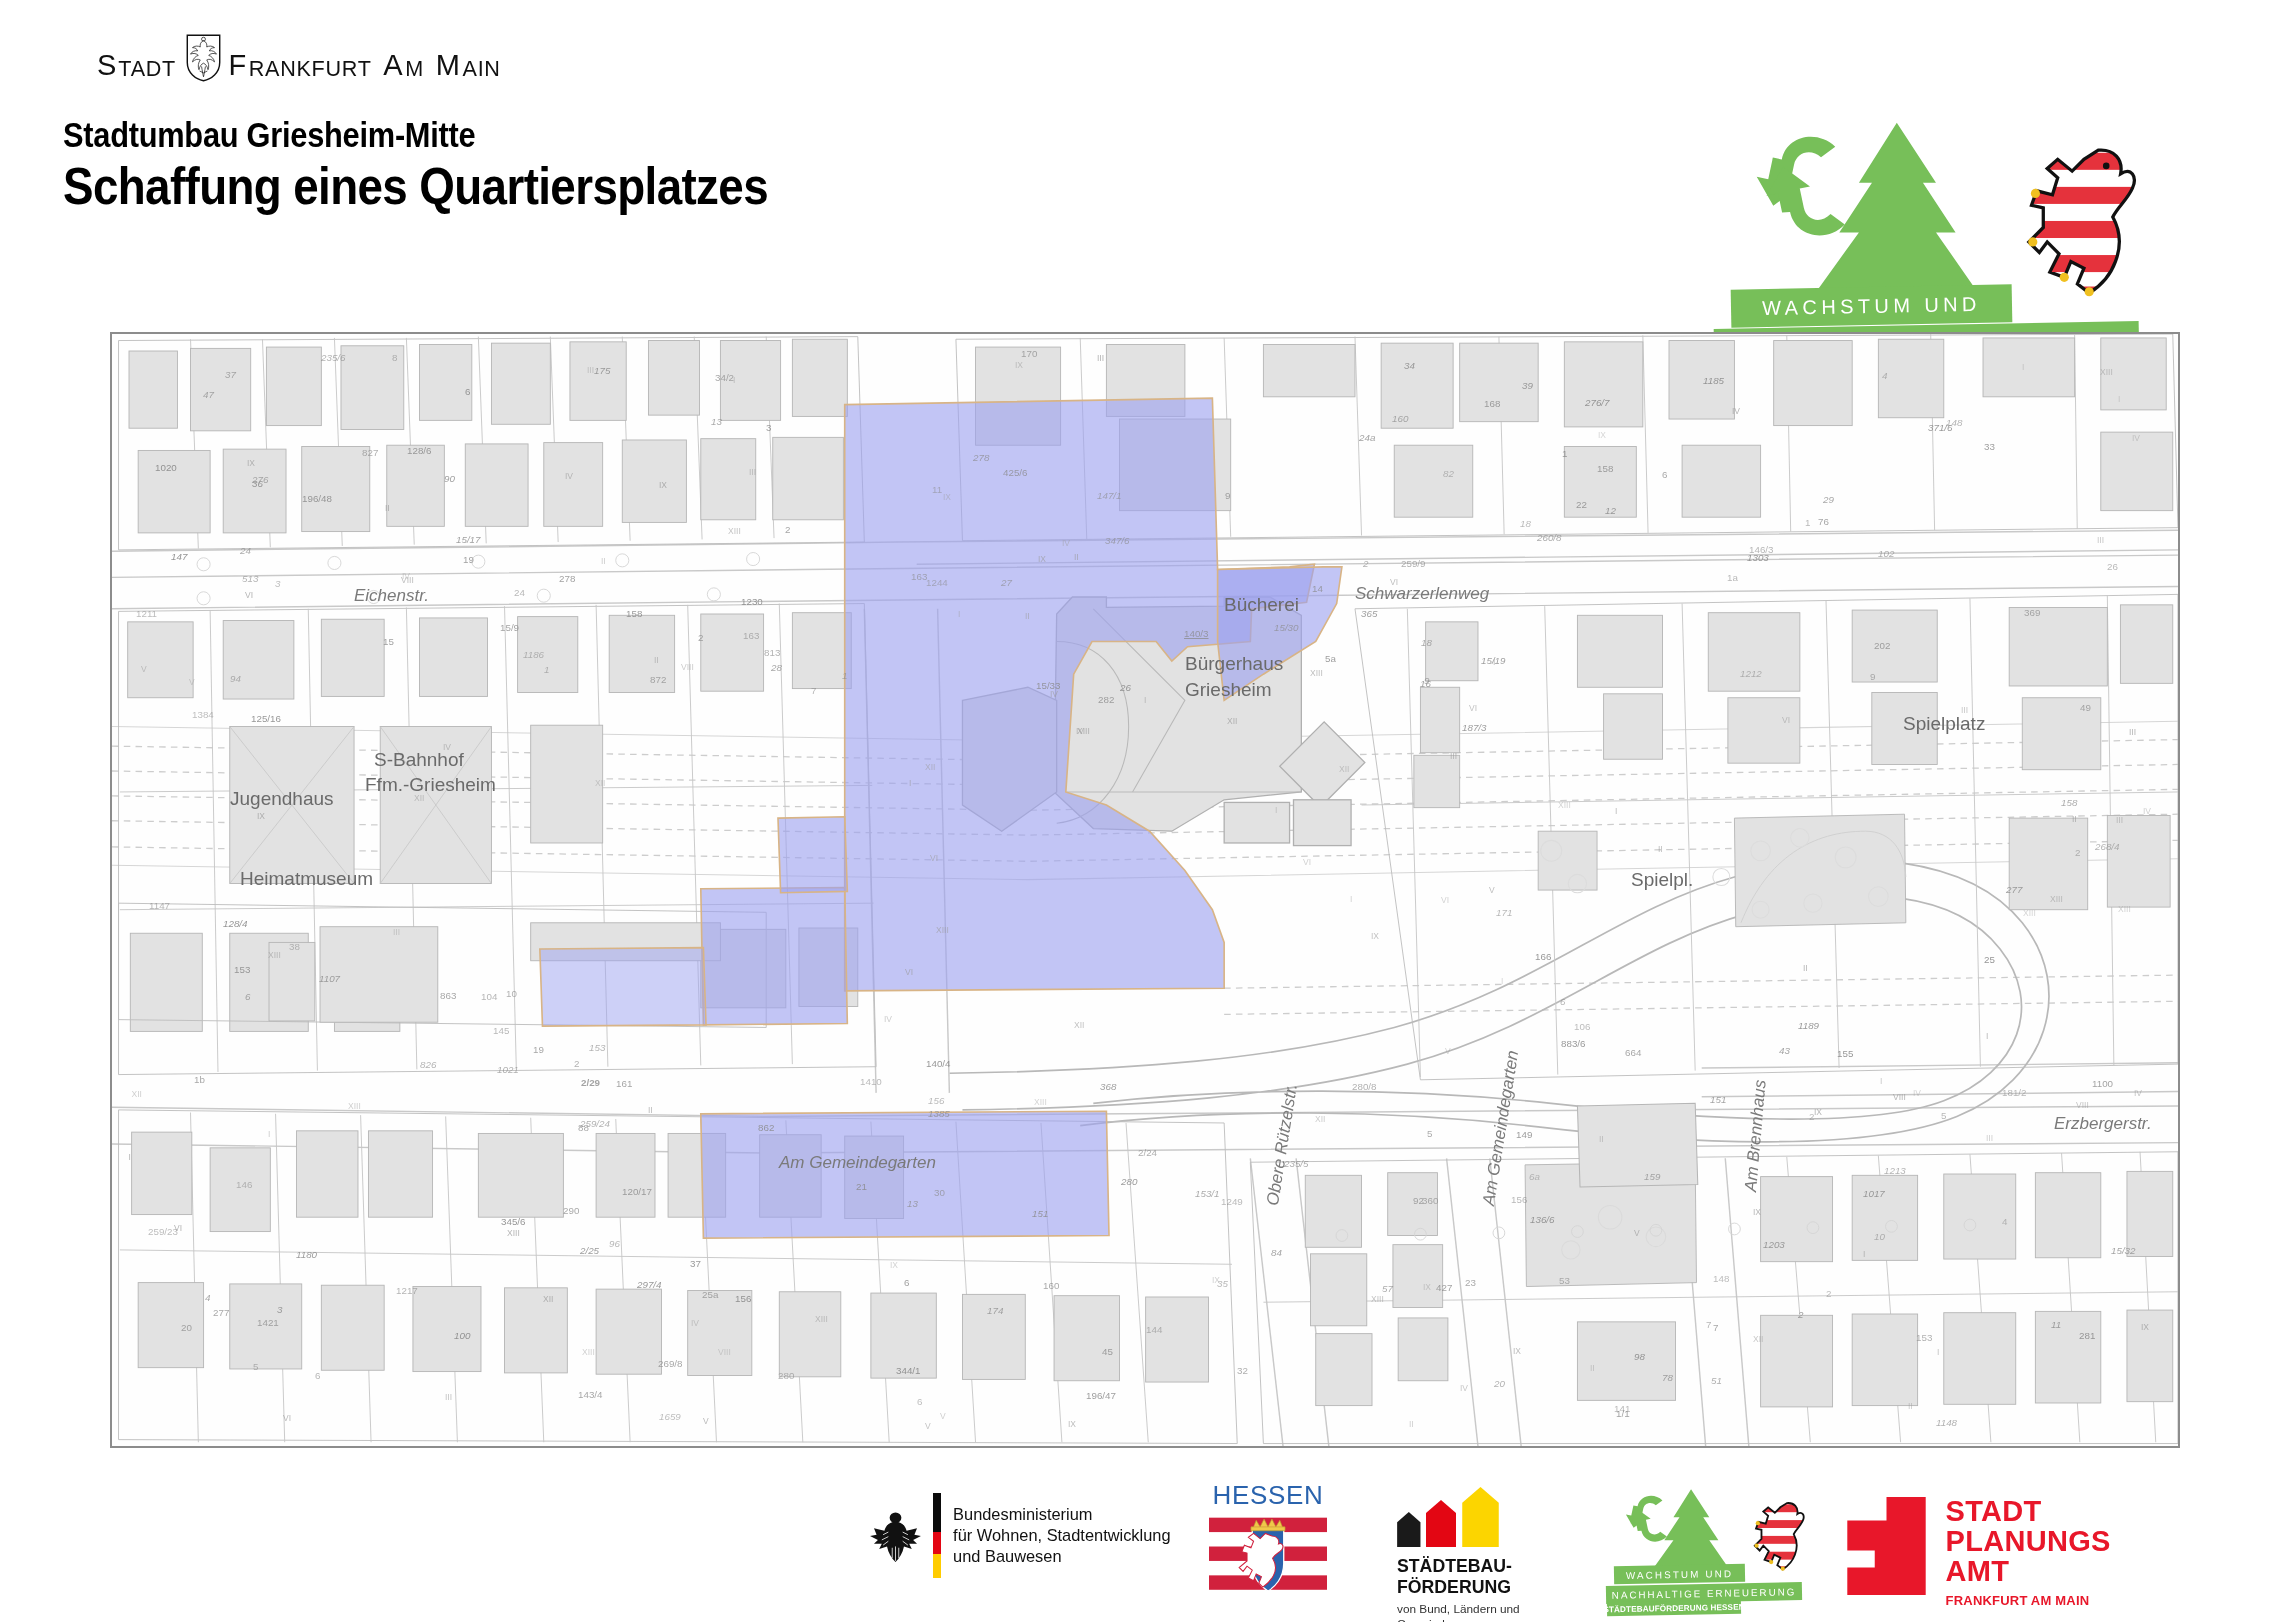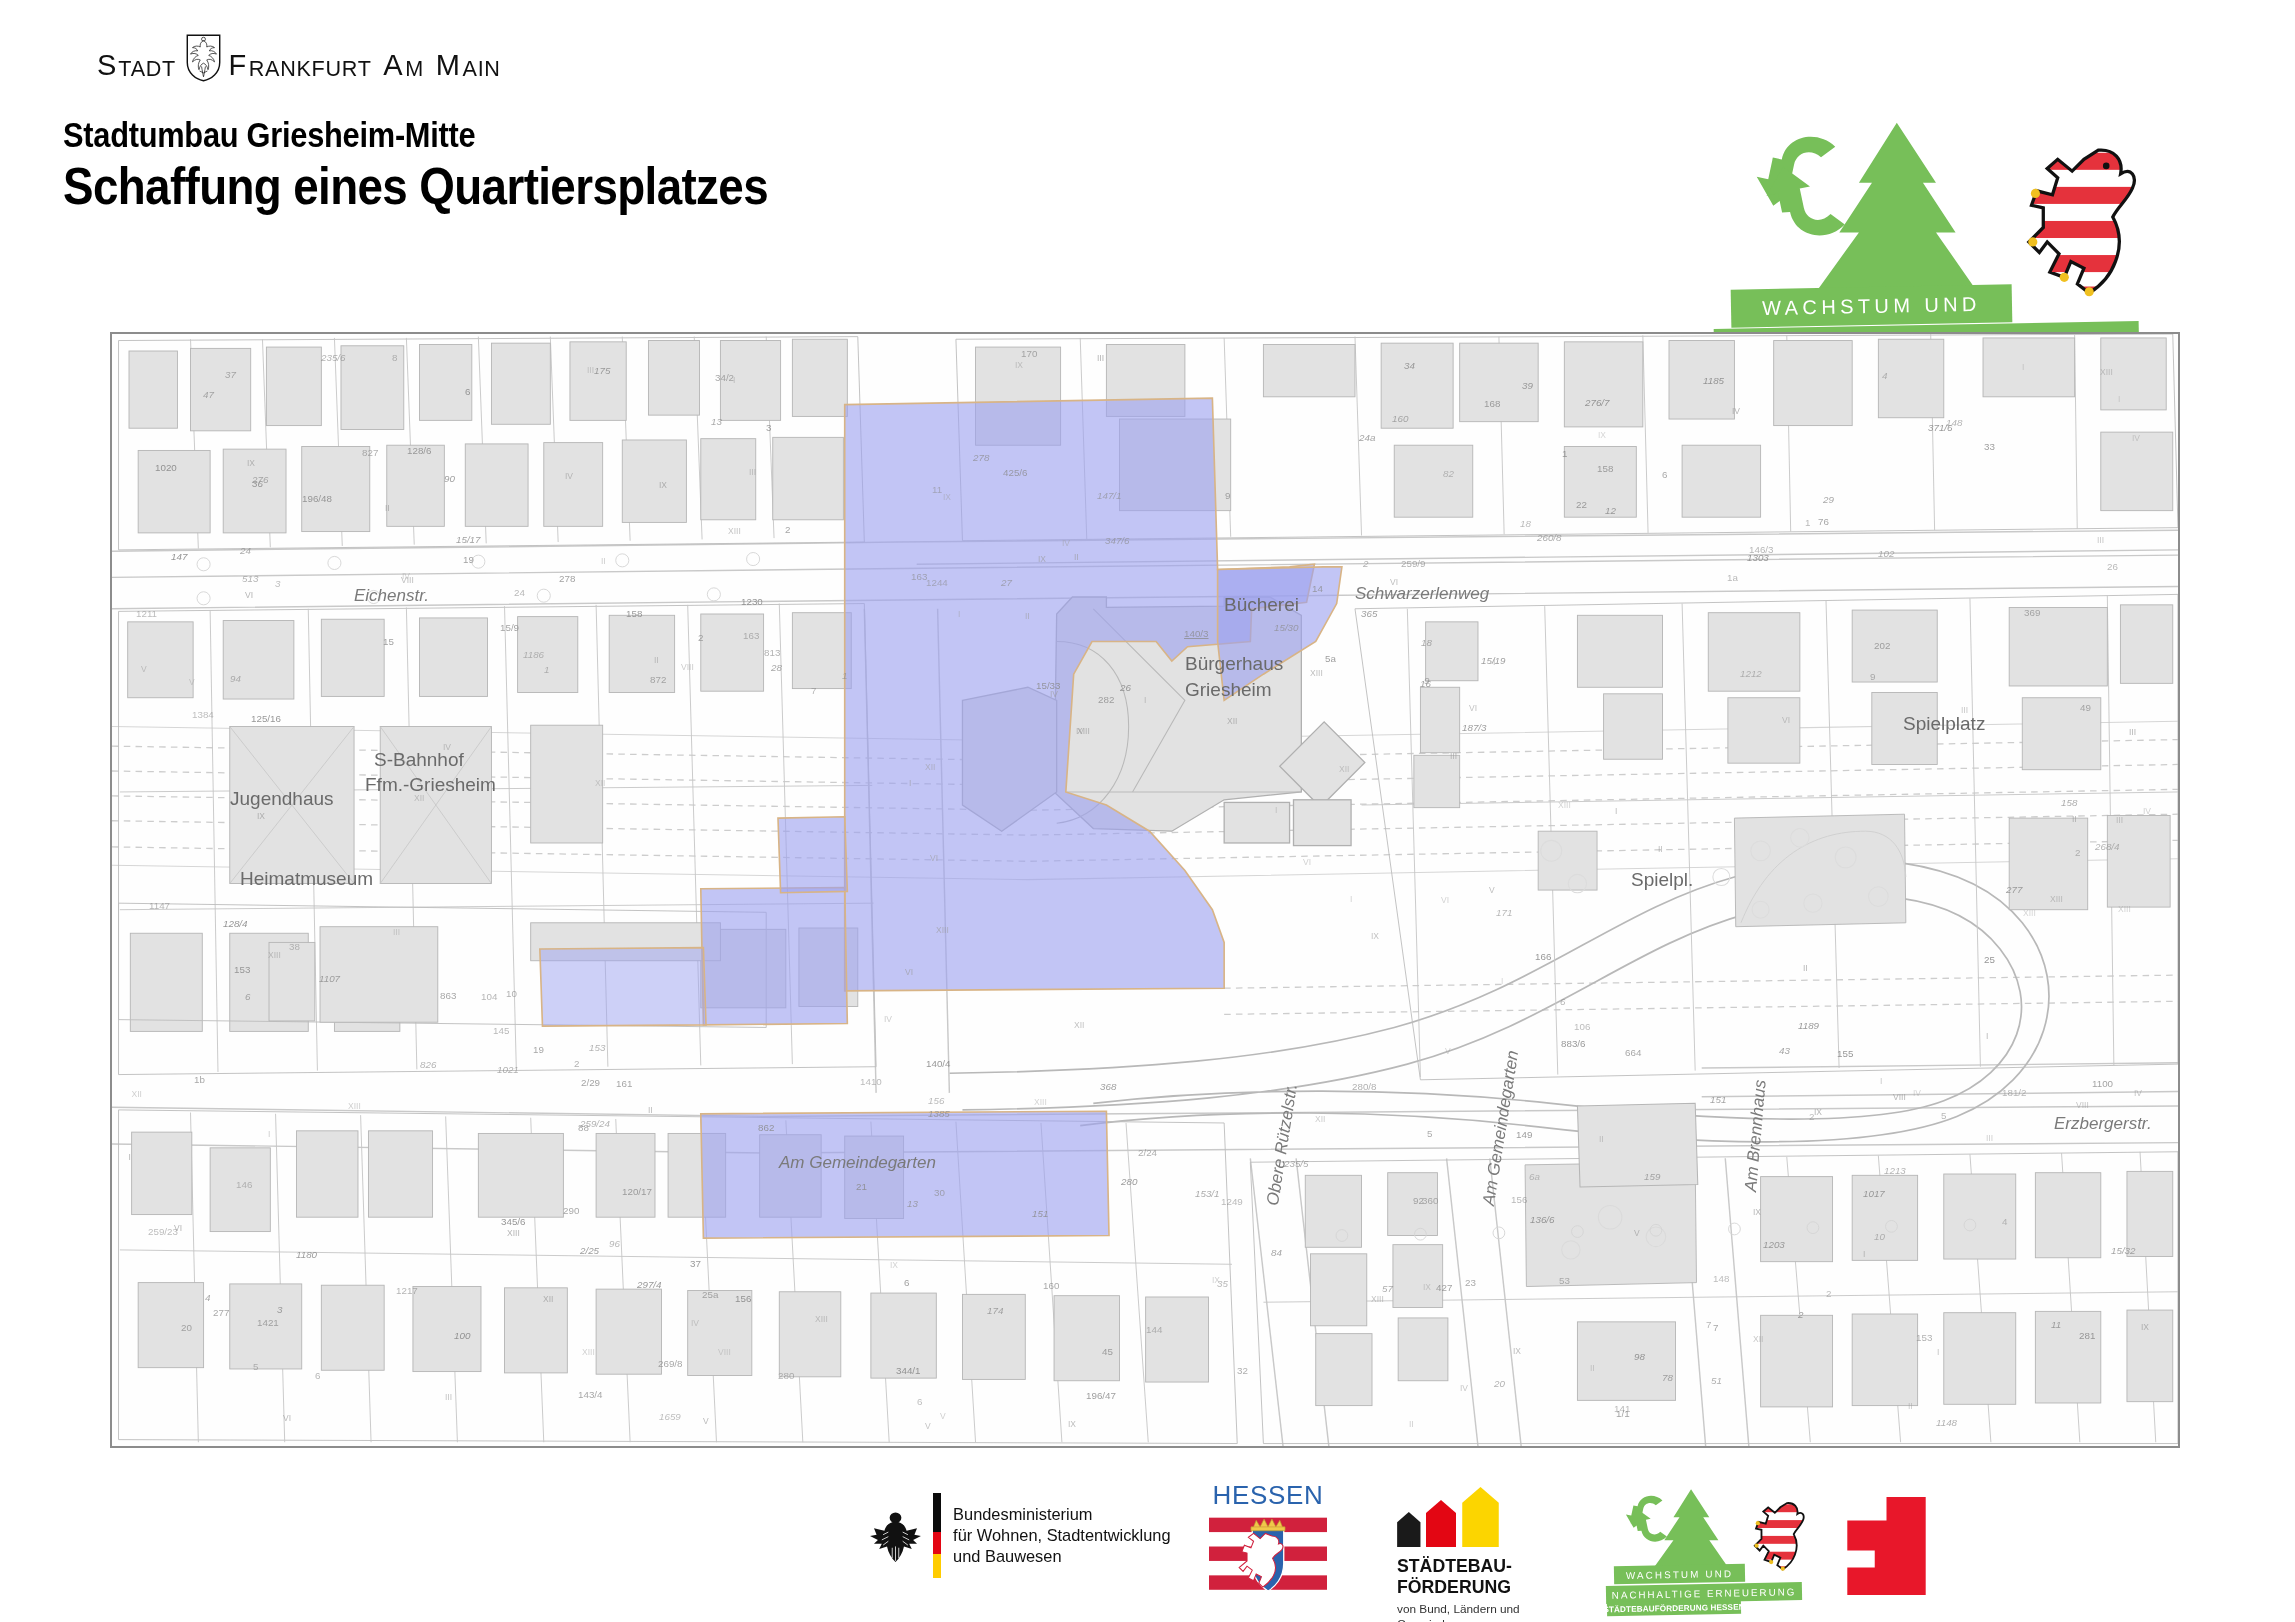--- a/index.html
+++ b/index.html
@@ -616,21 +616,21 @@
       <div class="mlabel mnum" style="left: 1706px; top: 182px; opacity: 0.75;">76</div>
       <div class="mlabel mnum" style="left: 1083px; top: 854px; font-style: italic; opacity: 0.71;">153/1</div>
       <div class="mlabel mnum" style="left: 1350px; top: 388px; font-style: italic; opacity: 0.83;">187/3</div>
       <div class="mlabel mnum" style="left: 1890px; top: 753px; opacity: 0.6;">181/2</div>
       <div class="mlabel mnum" style="left: 990px; top: 1012px; opacity: 0.79;">45</div>
       <div class="mlabel mnum" style="left: 1410px; top: 46px; font-style: italic; opacity: 0.82;">39</div>
       <div class="mlabel mnum" style="left: 91px; top: 55px; font-style: italic; opacity: 0.72;">47</div>
       <div class="mlabel mnum" style="left: 1667px; top: 711px; font-style: italic; opacity: 0.78;">43</div>
       <div class="mlabel mnum" style="left: 1599px; top: 1041px; font-style: italic; opacity: 0.67;">51</div>
       <div class="mlabel mnum" style="left: 1447px; top: 941px; opacity: 0.65;">53</div>
-      <div class="mlabel mnum" style="left: 469px; top: 743px; opacity: 0.78;">2/29</div>
+      <div class="mlabel mnum" style="left: 469px; top: 743px; opacity: 0.78; font-weight: bold;">2/29</div>
       <div class="mlabel mnum" style="left: 504px; top: 744px; opacity: 0.76;">161</div>
       <div class="mlabel mnum" style="left: 673px; top: 190px; opacity: 0.76;">2</div>
       <div class="mlabel mnum" style="left: 1423px; top: 617px; opacity: 0.87;">166</div>
       <div class="mlabel mnum" style="left: 586px; top: 298px; opacity: 0.75;">2</div>
       <div class="mlabel mnum" style="left: 1384px; top: 573px; font-style: italic; opacity: 0.6;">171</div>
       <div class="mlabel mnum" style="left: 93px; top: 958px; font-style: italic; opacity: 0.74;">4</div>
       <div class="mlabel mnum" style="left: 1968px; top: 368px; opacity: 0.71;">49</div>
       <div class="mlabel mnum" style="left: 1026px; top: 813px; opacity: 0.69;">2/24</div>
       <div class="mlabel mnum" style="left: 468px; top: 911px; font-style: italic; opacity: 0.84;">2/25</div>
       <div class="mlabel mnum" style="left: 36px; top: 892px; opacity: 0.57;">259/23</div>
@@ -952,14 +952,22 @@
   </svg>
   <div class="greenband b1">WACHSTUM UND</div>
   <div class="greenband b2">NACHHALTIGE ERNEUERUNG</div>
   <div class="greenband b3">STÄDTEBAUFÖRDERUNG HESSEN</div>
 </div>
 
 <div class="flogo" id="spa">
   <svg class="mark" viewBox="0 0 120 150">
     <path d="M60 0 L120 0 L120 150 L0 150 L0 108 L42 108 L42 82 L0 82 L0 36 L60 36 Z" fill="#e8172a"></path>
   </svg>
+  <div>
+    <div class="wordmark">
+      <div>STADT</div>
+      <div>PLANUNGS</div>
+      <div>AMT</div>
+    </div>
+    <div class="sub">FRANKFURT AM MAIN</div>
+  </div>
 </div>
 
 
 </body></html>

